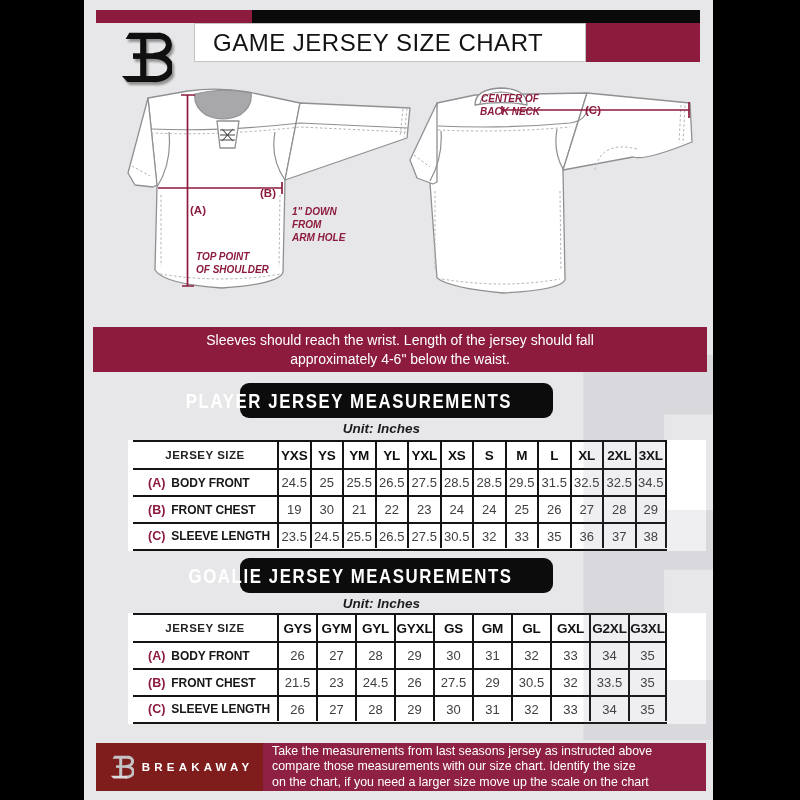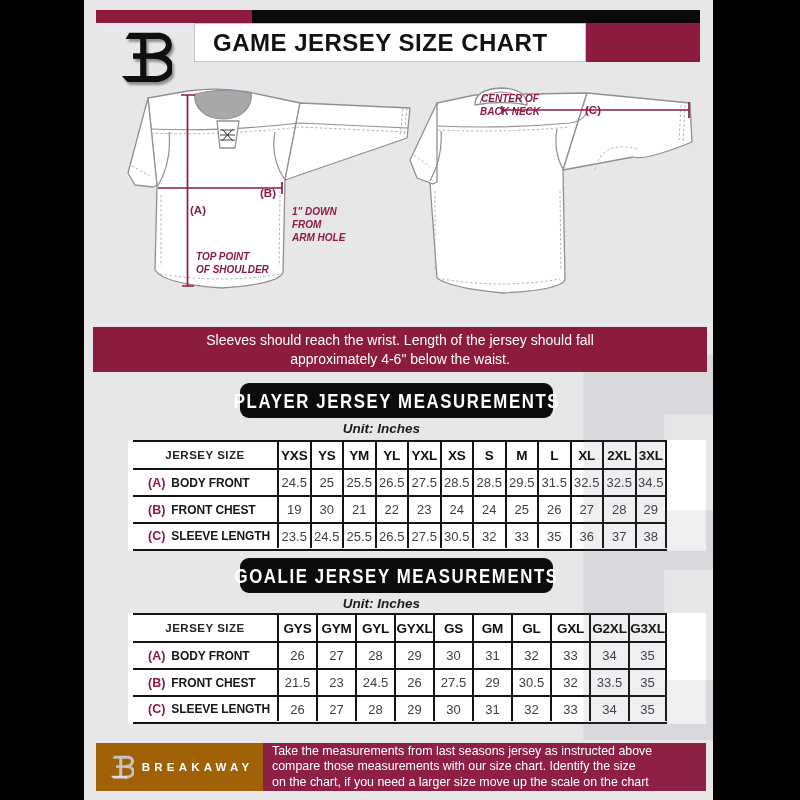--- a/index.html
+++ b/index.html
@@ -13,21 +13,21 @@
   #stage{position:relative;width:800px;height:800px;background:#000;overflow:hidden;
          font-family:"Liberation Sans",sans-serif;}
   #doc{position:absolute;left:84px;top:0;width:629px;height:800px;background:var(--bg);overflow:hidden;}
   .abs{position:absolute;}
 
   
   .bar-maroon{left:12px;top:10px;width:156px;height:13px;background:var(--maroon);z-index:4;}
   .bar-black{left:168px;top:10px;width:448px;height:13px;background:#0a0a0a;z-index:4;}
   .title-band{left:110px;top:23px;width:392px;height:39px;background:#fff;border:1px solid #c4c4c7;
               box-sizing:border-box;display:flex;align-items:center;z-index:4;padding-left:18px;}
-  .title-band span{font-size:24px;font-weight:bold;letter-spacing:.5px;color:#121212;white-space:nowrap;}
+  .title-band span{font-size:24px;font-weight:normal;letter-spacing:.5px;color:#121212;white-space:nowrap;}
   .title-block{left:502px;top:23px;width:114px;height:39px;background:var(--maroon);z-index:4;}
   .logo{left:36px;top:28px;z-index:4;filter:drop-shadow(2px 3px 1px rgba(40,40,40,.45));}
 
   
   .front-jersey{left:36px;top:88px;z-index:3;}
   .back-jersey{left:321px;top:85px;z-index:3;}
   .jpart{fill:#fff;stroke:var(--jline);stroke-width:1.3;stroke-linejoin:round;}
   .jline{fill:none;stroke:var(--jline);stroke-width:1.2;}
   .jdash{fill:none;stroke:#b3b3b6;stroke-width:1;stroke-dasharray:2.5,2.2;}
   .jgray{fill:#a8a8ab;stroke:var(--jline);stroke-width:1.2;}
@@ -39,21 +39,21 @@
   .ann.cap{font-weight:bold;font-style:italic;font-size:10px;line-height:13px;white-space:nowrap;margin-top:28px;}
   .ann.center{text-align:center;}
 
   
   .banner{left:9px;top:327px;width:614px;height:45px;background:var(--maroon);color:#fff;z-index:4;
           display:flex;flex-direction:column;justify-content:center;text-align:center;
           font-size:14px;line-height:19px;}
 
   
   .pill{left:156px;width:313px;height:35px;background:#0c0c0c;border-radius:9px;color:#fff;z-index:4;
-        display:flex;align-items:center;justify-content:center;}
+        display:flex;align-items:center;justify-content:flex-end;}
   .pill span{font-weight:bold;font-size:21px;letter-spacing:2px;white-space:nowrap;transform:scaleX(.8);}
   #player-pill{top:383px;} #goalie-pill{top:558px;}
   .unit{left:141px;width:313px;text-align:center;font-weight:bold;font-style:italic;
         font-size:13.5px;color:#1b1b1e;z-index:4;}
   #player-unit{top:421px;} #goalie-unit{top:596px;}
 
   
   .panel{left:44px;width:578px;height:111px;background:#fff;z-index:1;}
   #player-panel{top:440px;} #goalie-panel{top:613px;}
   .size-table{left:49px;width:534px;height:111px;display:grid;box-sizing:border-box;z-index:2;
@@ -64,21 +64,21 @@
   .tc.vl{border-left:2px solid var(--ink);}
   .tc.vr{border-right:2px solid var(--ink);}
   .corner{font-size:11.5px;font-weight:bold;letter-spacing:.5px;color:#232325;}
   .szh{font-size:13.5px;font-weight:bold;color:#0f0f10;letter-spacing:-.2px;}
   .val{font-size:13px;color:#3e3e42;}
   .lblc{justify-content:flex-start;padding-left:15px;gap:6px;}
   .lblc .k{color:var(--maroon);font-weight:bold;font-size:12.5px;}
   .lblc .t{font-weight:bold;font-size:12px;color:#161617;letter-spacing:-.1px;}
 
   
-  .footer-black{left:12px;top:743px;width:167px;height:48px;background:#a16207;z-index:4;
+  .footer-black{left:12px;top:743px;width:167px;height:48px;background:#7f1d1d;z-index:4;
                 display:flex;align-items:center;justify-content:center;gap:8px;}
   .footer-brand{color:#fff;font-weight:bold;font-size:11.5px;letter-spacing:4.2px;margin-right:-4.2px;}
   .footer-maroon{left:179px;top:743px;width:443px;height:48px;background:var(--footer-maroon);color:#fff;
                  z-index:4;display:flex;flex-direction:column;justify-content:center;
                  padding-left:9px;box-sizing:border-box;font-size:12.4px;line-height:15.4px;white-space:nowrap;}
 
   
   .watermark{left:462px;top:308px;font-size:560px;line-height:.85;font-weight:bold;z-index:3;
              color:rgba(95,95,115,.10);pointer-events:none;}
 </style>

